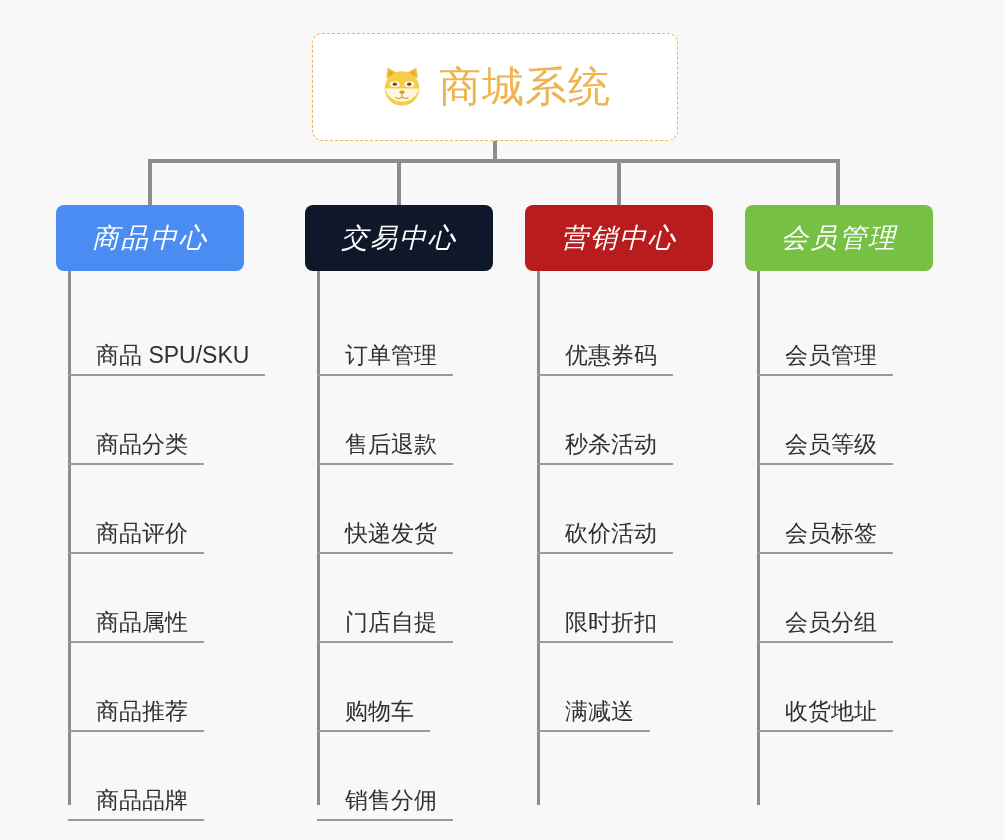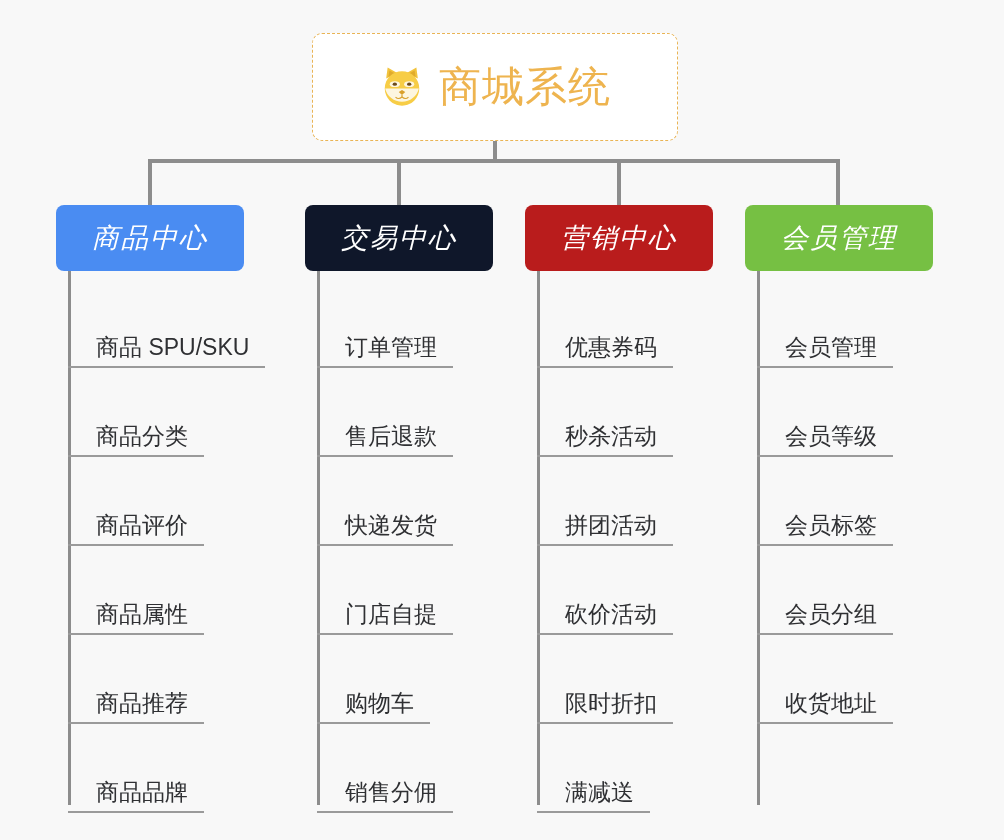--- a/index.html
+++ b/index.html
@@ -77,21 +77,21 @@
     color: #ffffff;
     font-size: 27px;
     letter-spacing: 2px;
     box-sizing: border-box;
     font-style: italic;
   }
 
   .col-body {
     position: relative;
     margin-top: 0;
-    padding-top: 8px;
+    padding-top: 16px;
   }
   
   .spine {
     position: absolute;
     left: 12px;
     top: 0;
     width: 3px;
     background: #8d8d8d;
   }
   .items {
@@ -226,23 +226,20 @@
     <div class="col-body">
       <div class="spine" style="background: rgb(141, 141, 141); height: 534px;"></div>
       <ul class="items">
         <li class="item">
             <span class="item-inner">优惠券码</span>
           </li>
         <li class="item">
             <span class="item-inner">秒杀活动</span>
           </li>
         <li class="item">
-            <span class="item-inner">拼团活动</span>
-          </li>
-        <li class="item">
             <span class="item-inner">砍价活动</span>
           </li>
         <li class="item">
             <span class="item-inner">限时折扣</span>
           </li>
         <li class="item">
             <span class="item-inner">满减送</span>
           </li>
       </ul>
     </div>

